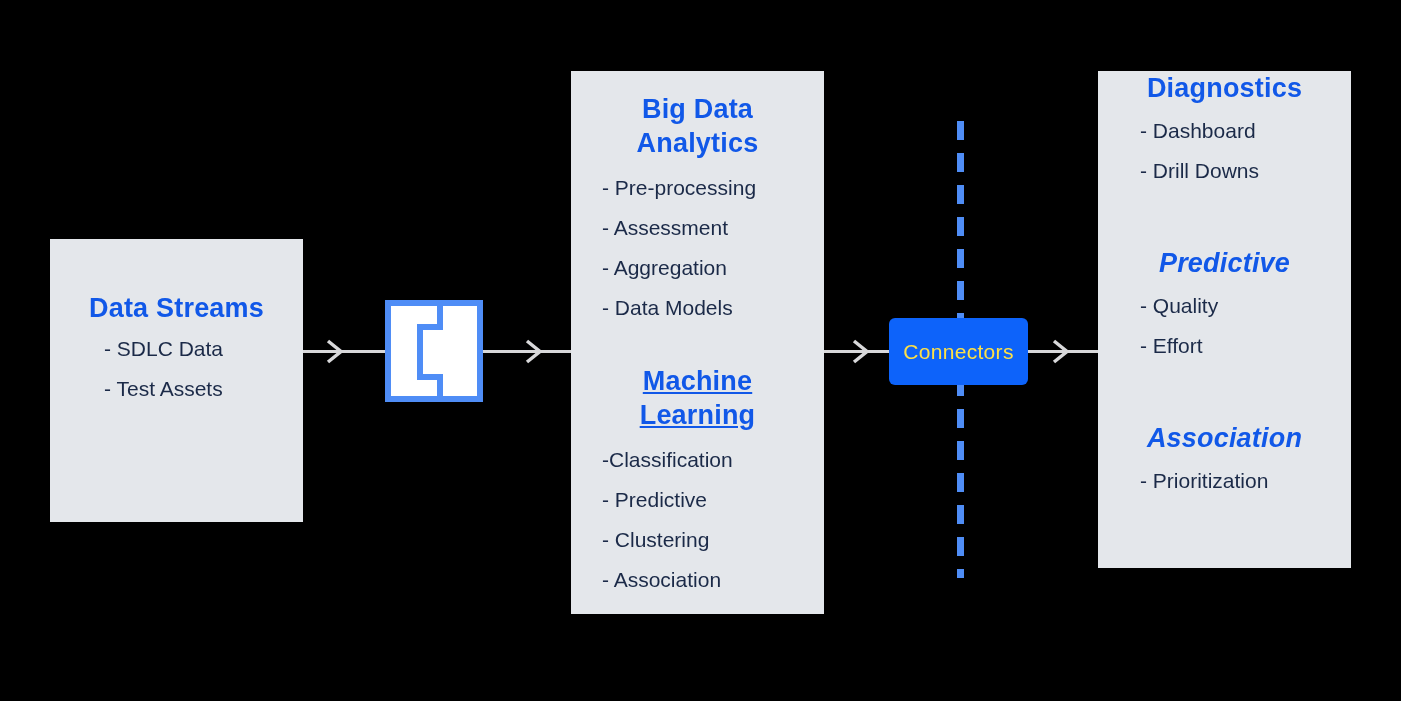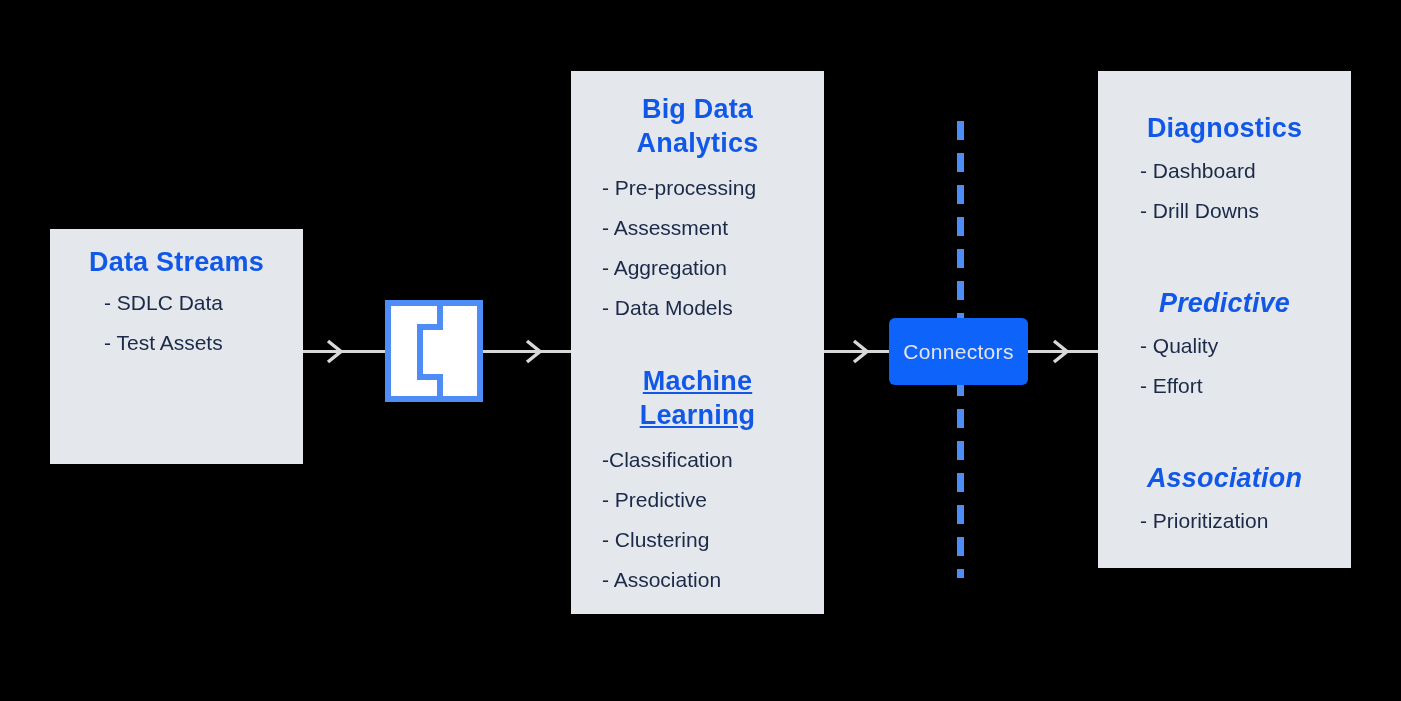--- a/index.html
+++ b/index.html
@@ -31,50 +31,49 @@
   }
   .items { margin: 0; padding: 0; list-style: none; }
   .item {
     color: #1b2a48;
     font-size: 21px;
     line-height: 40px;
     white-space: nowrap;
   }
   
   #panel-data-streams {
-    left: 50px; top: 229px; width: 253px; height: 235px;
-    padding-top: 16px;
+    left: 50px; top: 239px; width: 253px; height: 283px;
+    padding-top: 52px;
   }
   #panel-data-streams .items { margin-top: 4px; padding-left: 54px; }
   
   #panel-analytics {
     left: 571px; top: 71px; width: 253px; height: 543px;
     padding-top: 21px;
   }
   #panel-analytics .items { margin-top: 8px; padding-left: 31px; }
   #panel-analytics .section + .section .panel-title { margin-top: 36px; text-decoration: underline; }
   
   #panel-outputs {
     left: 1098px; top: 71px; width: 253px; height: 497px;
-    padding-top: 40px;
   }
   #panel-outputs .items { margin-top: 6px; padding-left: 42px; }
   #panel-outputs .section + .section .panel-title { margin-top: 55px; font-style: italic; }
   
   #integration-icon {
     position: absolute;
     left: 385px; top: 300px; width: 98px; height: 102px;
   }
   
   #connectors-badge {
     position: absolute;
     left: 889px; top: 318px; width: 139px; height: 67px;
     background: #0d63fa;
     border-radius: 6px;
-    color: #e5e5e5;
+    color: #fde047;
     font-size: 21px;
     display: flex;
     align-items: center;
     justify-content: center;
     z-index: 2;
     letter-spacing: 0.3px;
   }
   
   #dashed-divider {
     position: absolute;

